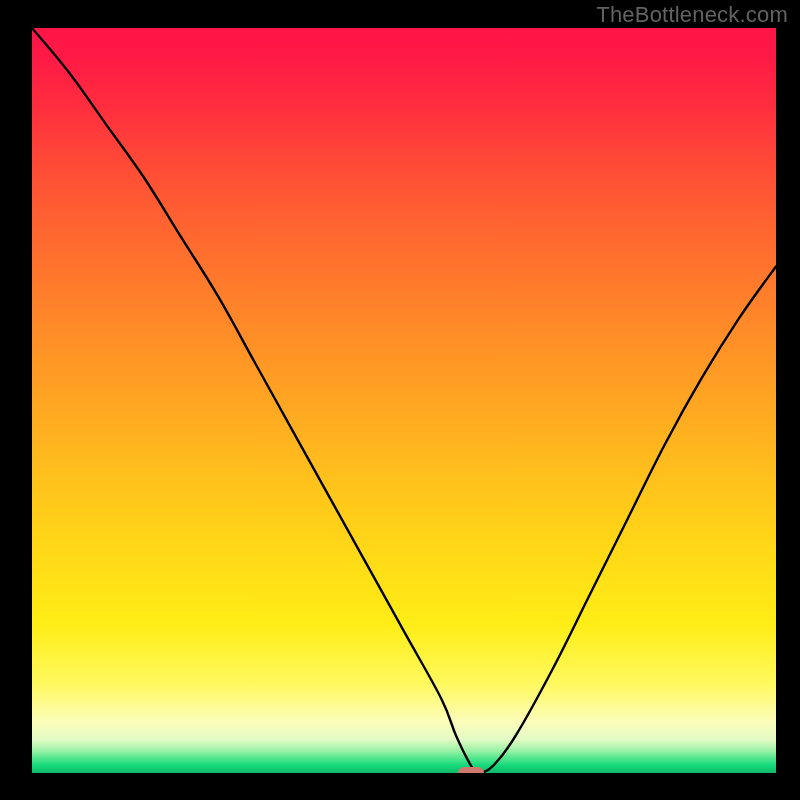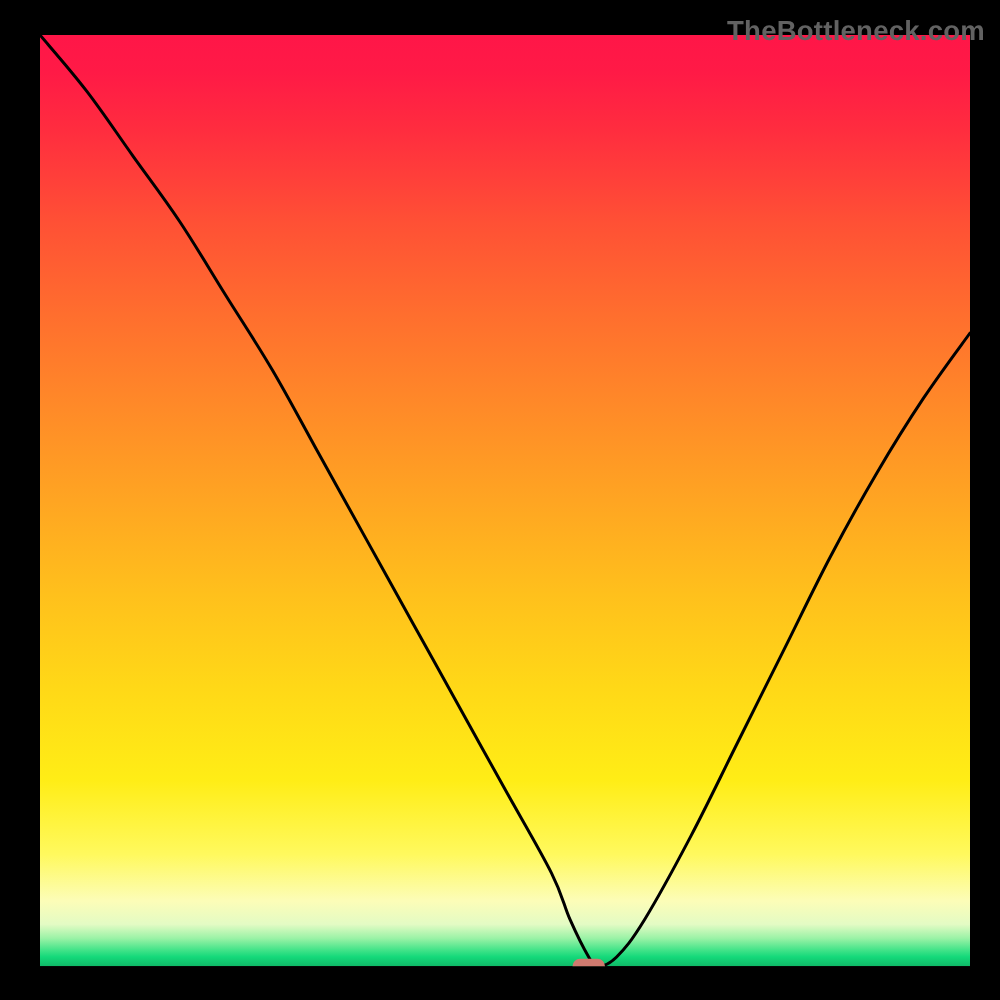--- a/index.html
+++ b/index.html
@@ -12,25 +12,25 @@
     font-family: Arial, Helvetica, sans-serif;
   }
   .frame {
     position: relative;
     width: 800px;
     height: 800px;
     background: #000;
   }
   .watermark {
     position: absolute;
-    top: 12px;
+    top: 2px;
     right: 12px;
     color: #626262;
     font-size: 22px;
-    font-weight: 700;
+    font-weight: 400;
     letter-spacing: 0.2px;
     z-index: 20;
   }
   .plot-area {
     position: absolute;
     left: 32px;
     top: 28px;
     width: 744px;
     height: 745px;
     overflow: hidden;

